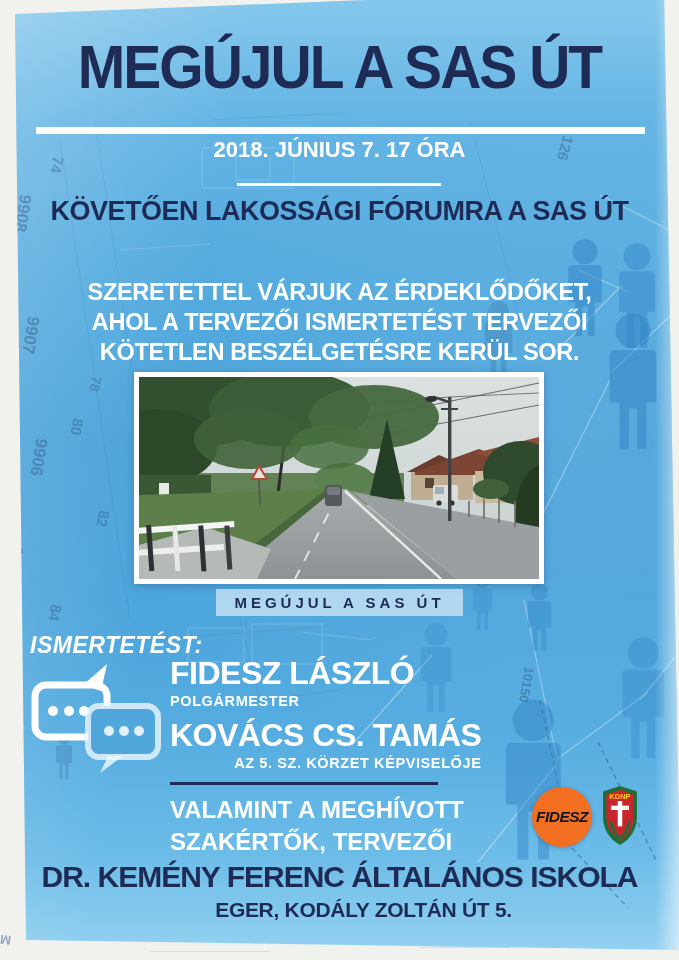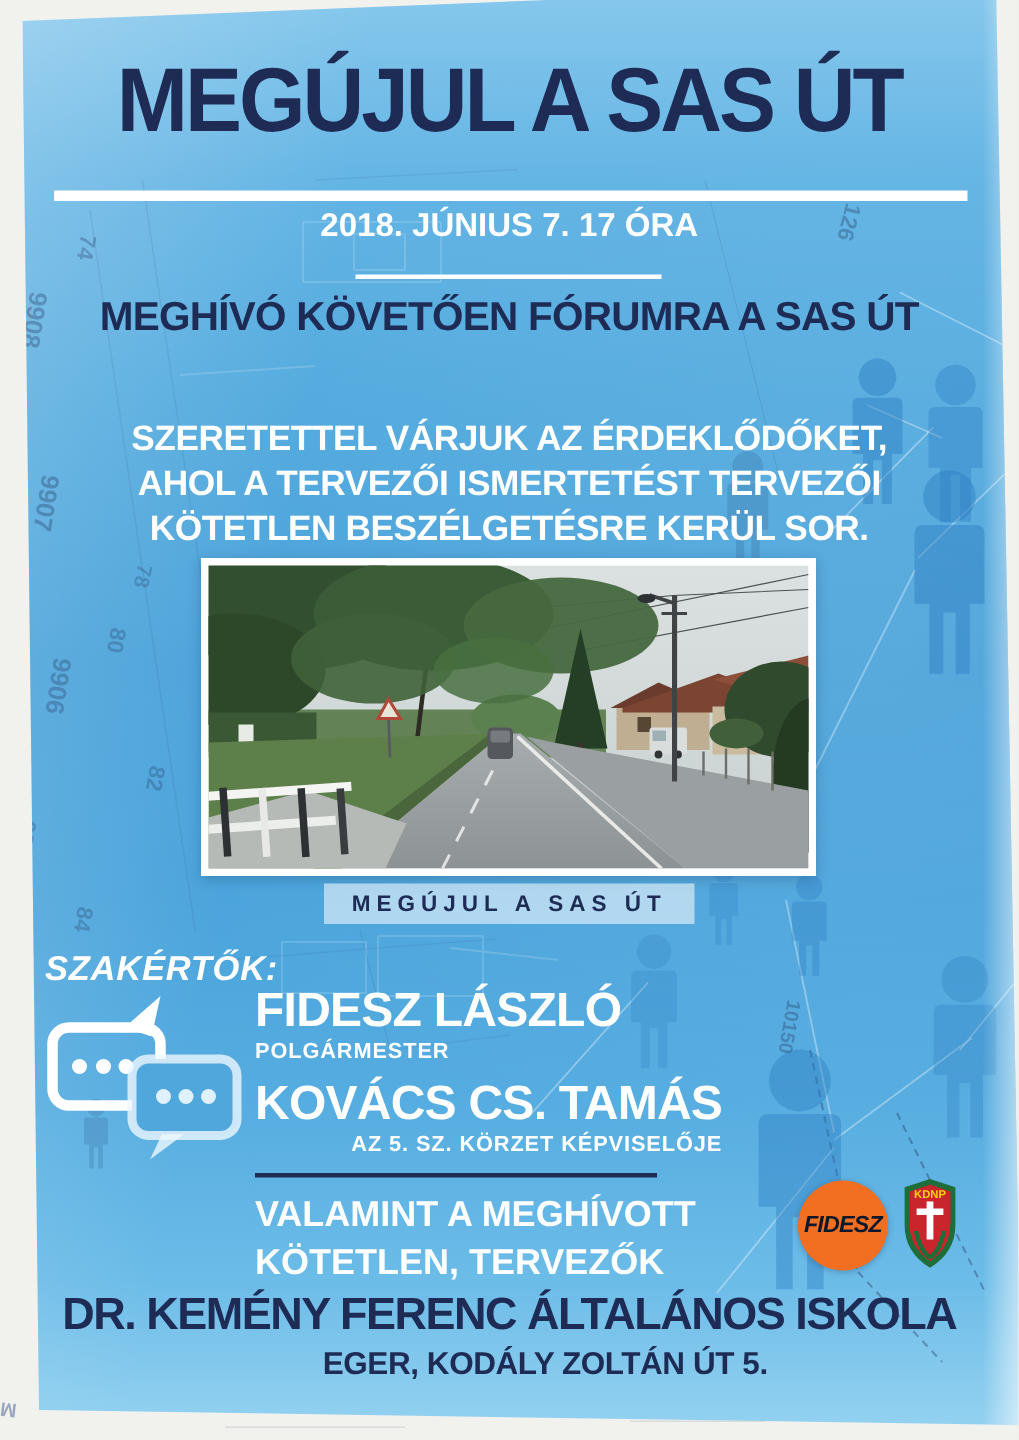--- a/index.html
+++ b/index.html
@@ -162,21 +162,21 @@
         <span class="map-label" style="left: 576px; top: 138px; font-size: 15px; opacity: 0.3; transform: rotate(105deg);">126</span>
         <span class="map-label" style="left: 536px; top: 668px; font-size: 13px; opacity: 0.3; transform: rotate(100deg);">10150</span>
       </div>
 
     <div class="txt poster-title">MEGÚJUL A SAS ÚT</div>
     <div class="title-rule"></div>
     <div class="txt event-date">2018. JÚNIUS 7. 17 ÓRA</div>
     <div class="date-rule"></div>
 
     <div class="txt invite">
-      <div>MEGHÍVÓ KÖVETŐEN FÓRUMRA A SAS ÚT</div>
+      <div>KÖVETŐEN LAKOSSÁGI FÓRUMRA A SAS ÚT</div>
     </div>
 
     <div class="txt welcome">
       <div>SZERETETTEL VÁRJUK AZ ÉRDEKLŐDŐKET,</div>
       <div>AHOL A TERVEZŐI ISMERTETÉST TERVEZŐI</div>
       <div>KÖTETLEN BESZÉLGETÉSRE KERÜL SOR.</div>
     </div>
 
     <div class="photo">
       <svg width="400" height="202" viewBox="0 0 400 202">
@@ -261,21 +261,21 @@
           <rect x="60" y="150" width="5" height="46" fill="#2e3133"></rect>
           <rect x="86" y="152" width="5" height="44" fill="#3a3d3f"></rect>
         </g>
       </svg>
     </div>
 
     <div class="txt caption-wrap">
       <span class="caption">MEGÚJUL A SAS ÚT</span>
     </div>
 
-    <div class="participants-label">SZAKÉRTŐK:</div>
+    <div class="participants-label">ISMERTETÉST:</div>
 
     <svg class="bubbles" width="138" height="114" viewBox="0 0 138 114">
       <g fill="none" stroke="#ffffff" stroke-width="7">
         <rect x="7" y="25" width="72" height="52" rx="11"></rect>
       </g>
       <polygon points="55,25 79,4 73,31" fill="#ffffff"></polygon>
       <circle cx="25" cy="51" r="5" fill="#ffffff"></circle>
       <circle cx="41" cy="51" r="5" fill="#ffffff"></circle>
       <circle cx="56" cy="51" r="5" fill="#ffffff"></circle>
       <g>
@@ -293,21 +293,21 @@
     </div>
     <div class="speaker speaker2">
       <div class="name">KOVÁCS CS. TAMÁS</div>
       <div class="role">AZ 5. SZ. KÖRZET KÉPVISELŐJE</div>
     </div>
 
     <div class="divider2"></div>
 
     <div class="also">
       <div>VALAMINT A MEGHÍVOTT</div>
-      <div>KÖTETLEN, TERVEZŐK</div>
+      <div>SZAKÉRTŐK, TERVEZŐI</div>
     </div>
 
     <div class="fidesz">
       <span>FIDESZ</span>
     </div>
     <svg class="kdnp" width="38" height="62" viewBox="0 0 40 66">
       <path d="M20 1 L38 7 V34 Q38 53 20 64 Q2 53 2 34 V7 Z" fill="#1d6e38"></path>
       <path d="M20 5 L34.5 10 V33 Q34.5 49.5 20 59.5 Q5.5 49.5 5.5 33 V10 Z" fill="#c8252c"></path>
       <text x="20" y="14.5" text-anchor="middle" font-size="8" font-weight="bold" fill="#f7d117">KDNP</text>
       <rect x="17.6" y="17" width="4.8" height="27" fill="#ffffff"></rect>

